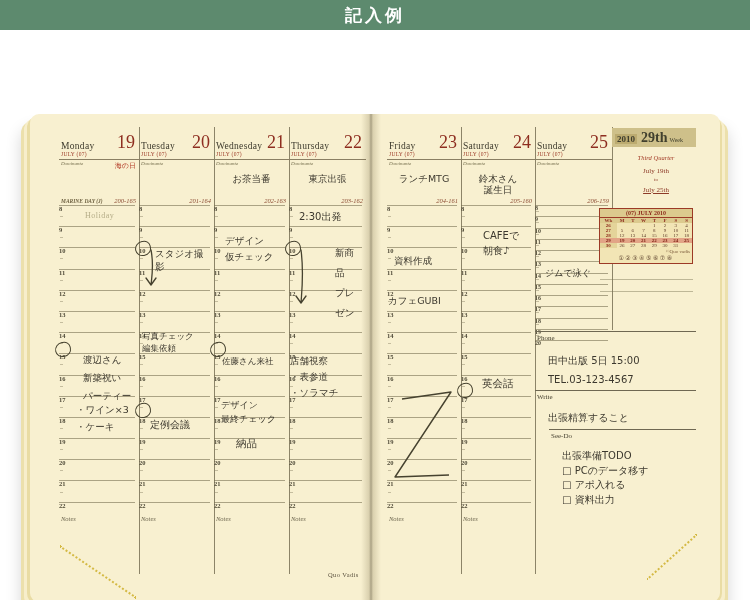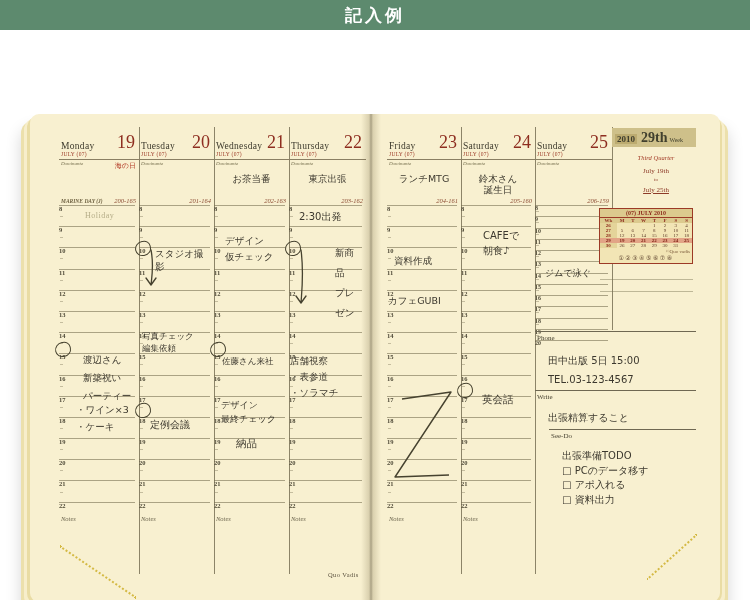--- a/index.html
+++ b/index.html
@@ -528,21 +528,21 @@
               <div class="hrow" style="height: 20.2px;">
                 <span class="hlab">21</span>
               </div>
               <div class="hrow" style="height: 8px;">
                 <span class="hlab">22</span>
               </div>
               <div class="ann">
                 <div class="note hand" style="left: 22px; top: 23px; font-size: 10px; line-height: 15px;">CAFEで
 朝食♪</div>
                 <div class="circmark" style="left: -4px; top: 177.8px;"></div>
-                <div class="note hand" style="left: 21px; top: 188px; font-size: 10.5px; line-height: 13.5px;">英会話</div>
+                <div class="note hand" style="left: 21px; top: 172px; font-size: 10.5px; line-height: 13.5px;">英会話</div>
               </div>
             </div>
             <div class="noteslbl">Notes</div>
           </div>
           <div class="col bdr short" style="left: 505px; width: 77px;">
             <div class="hdr">
               <div class="hdr-top">
                 <span class="dname">Sunday</span>
                 <span class="ddate">25</span>
               </div>

